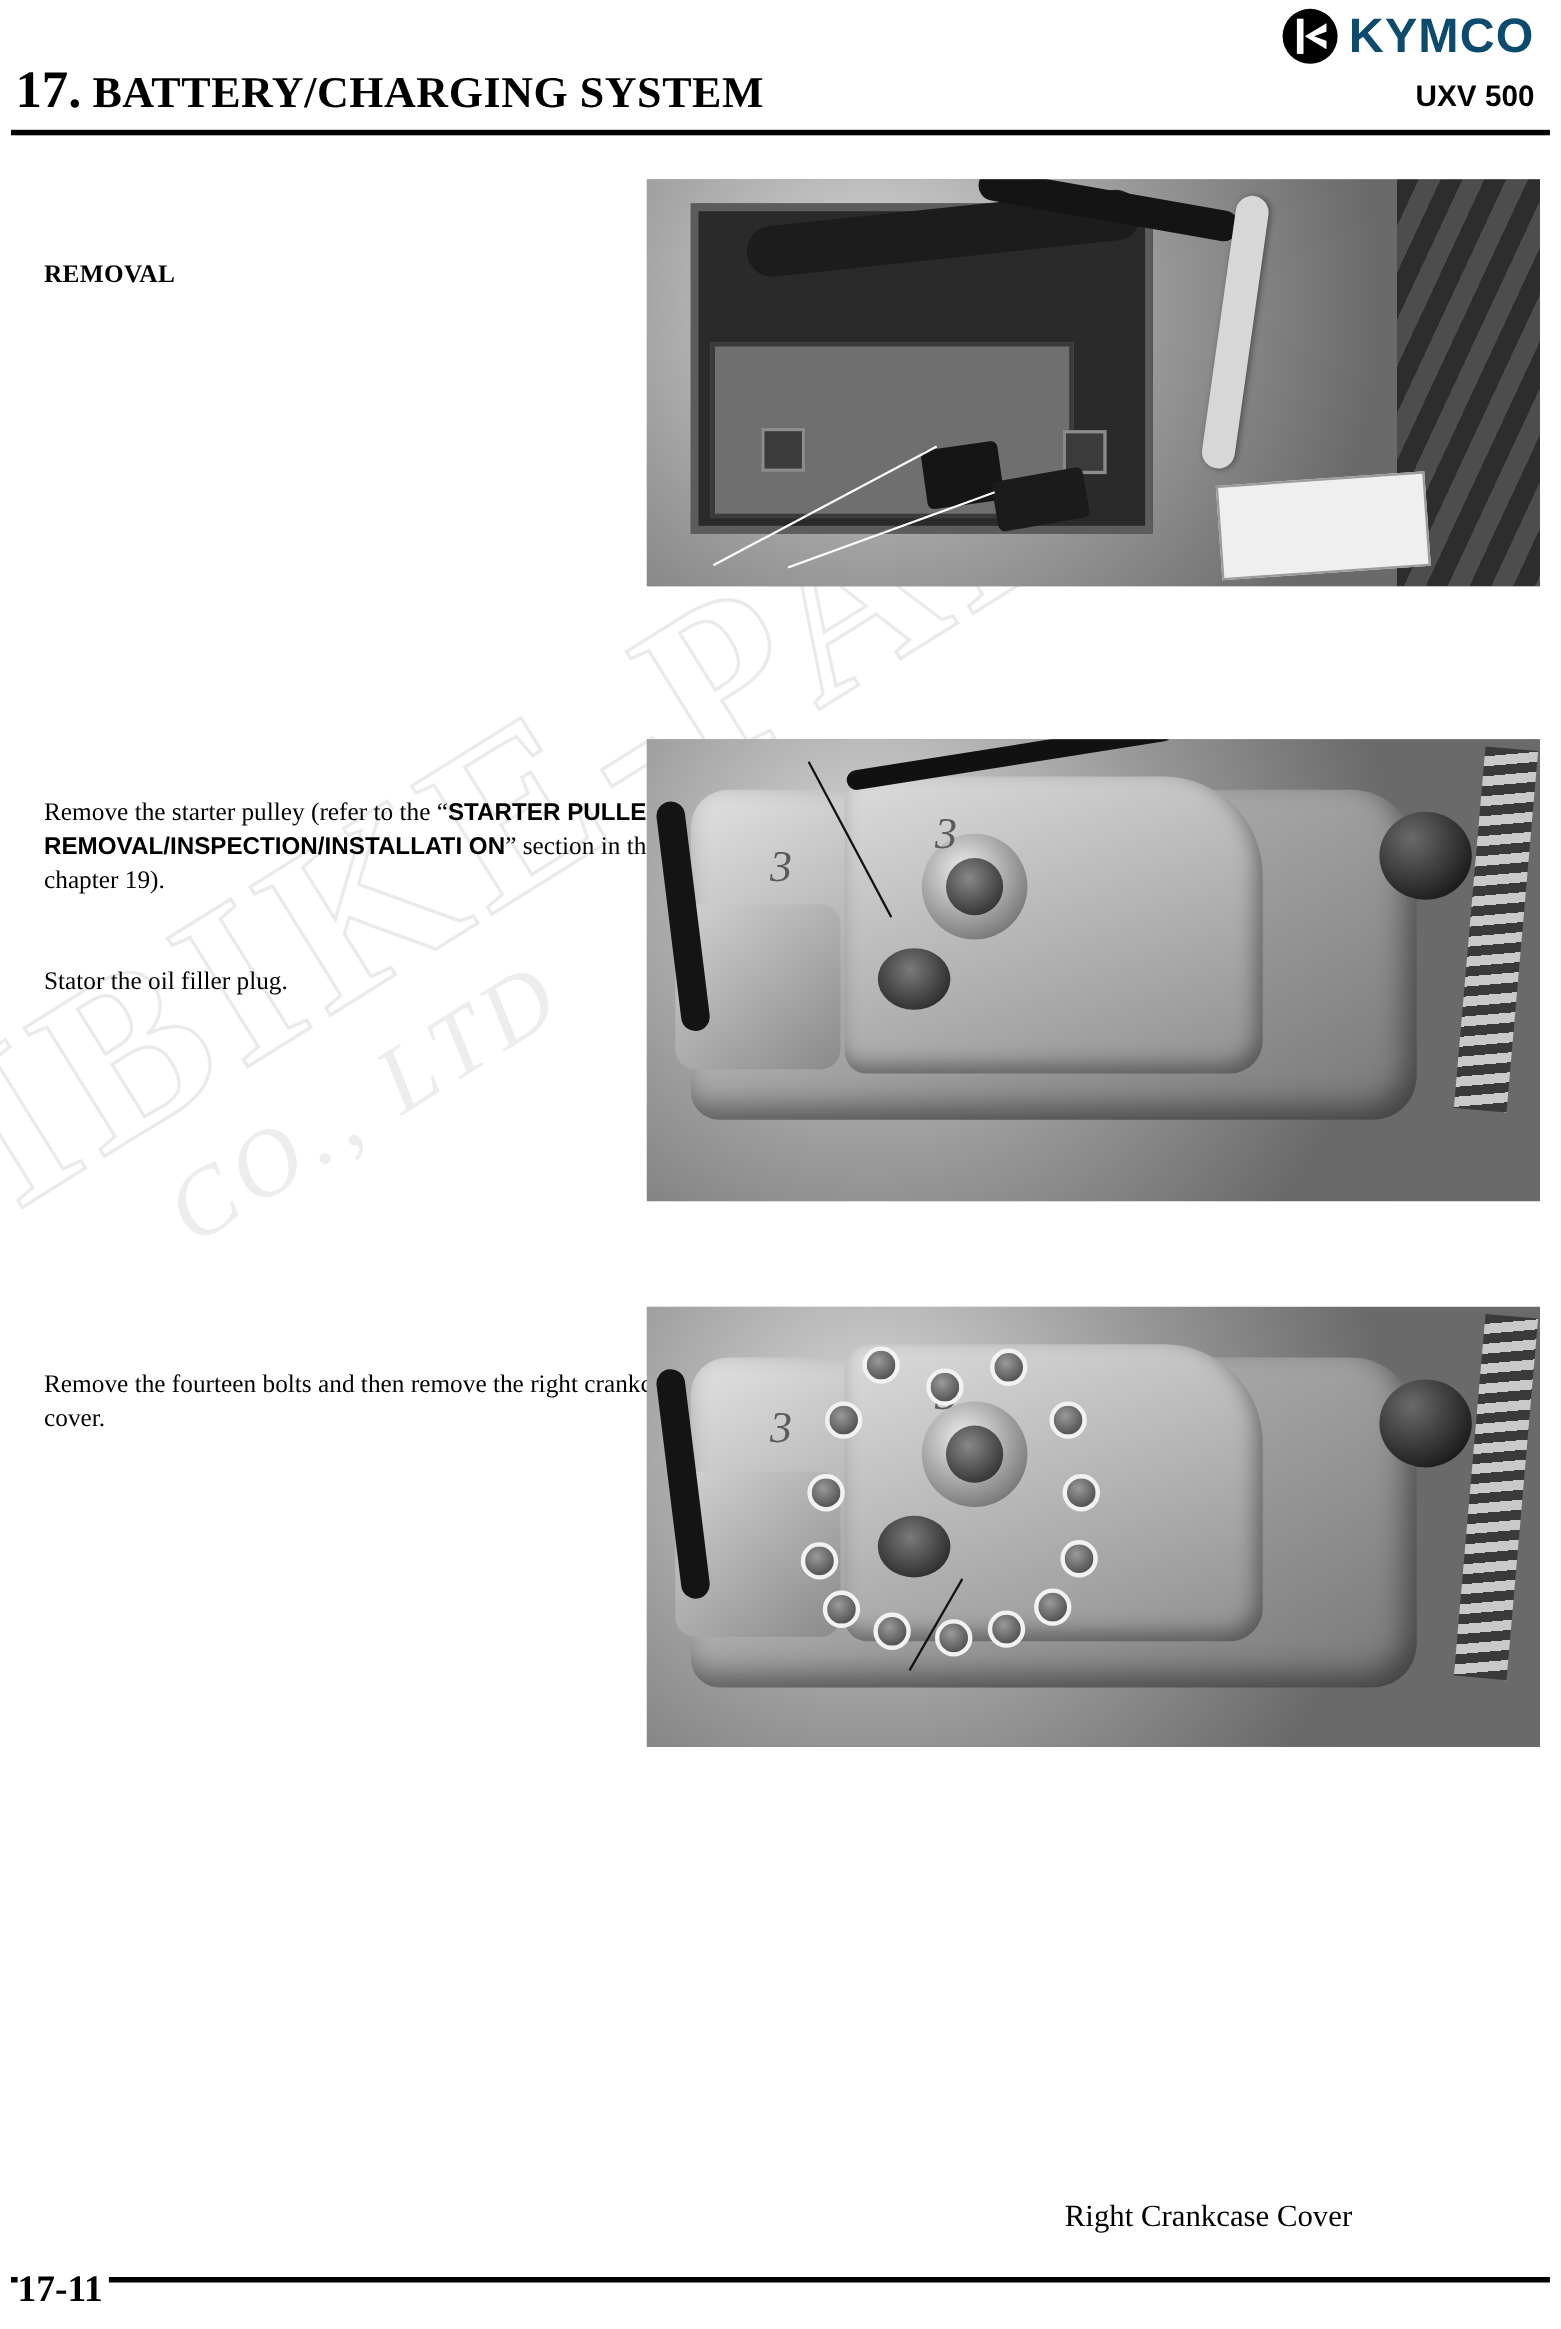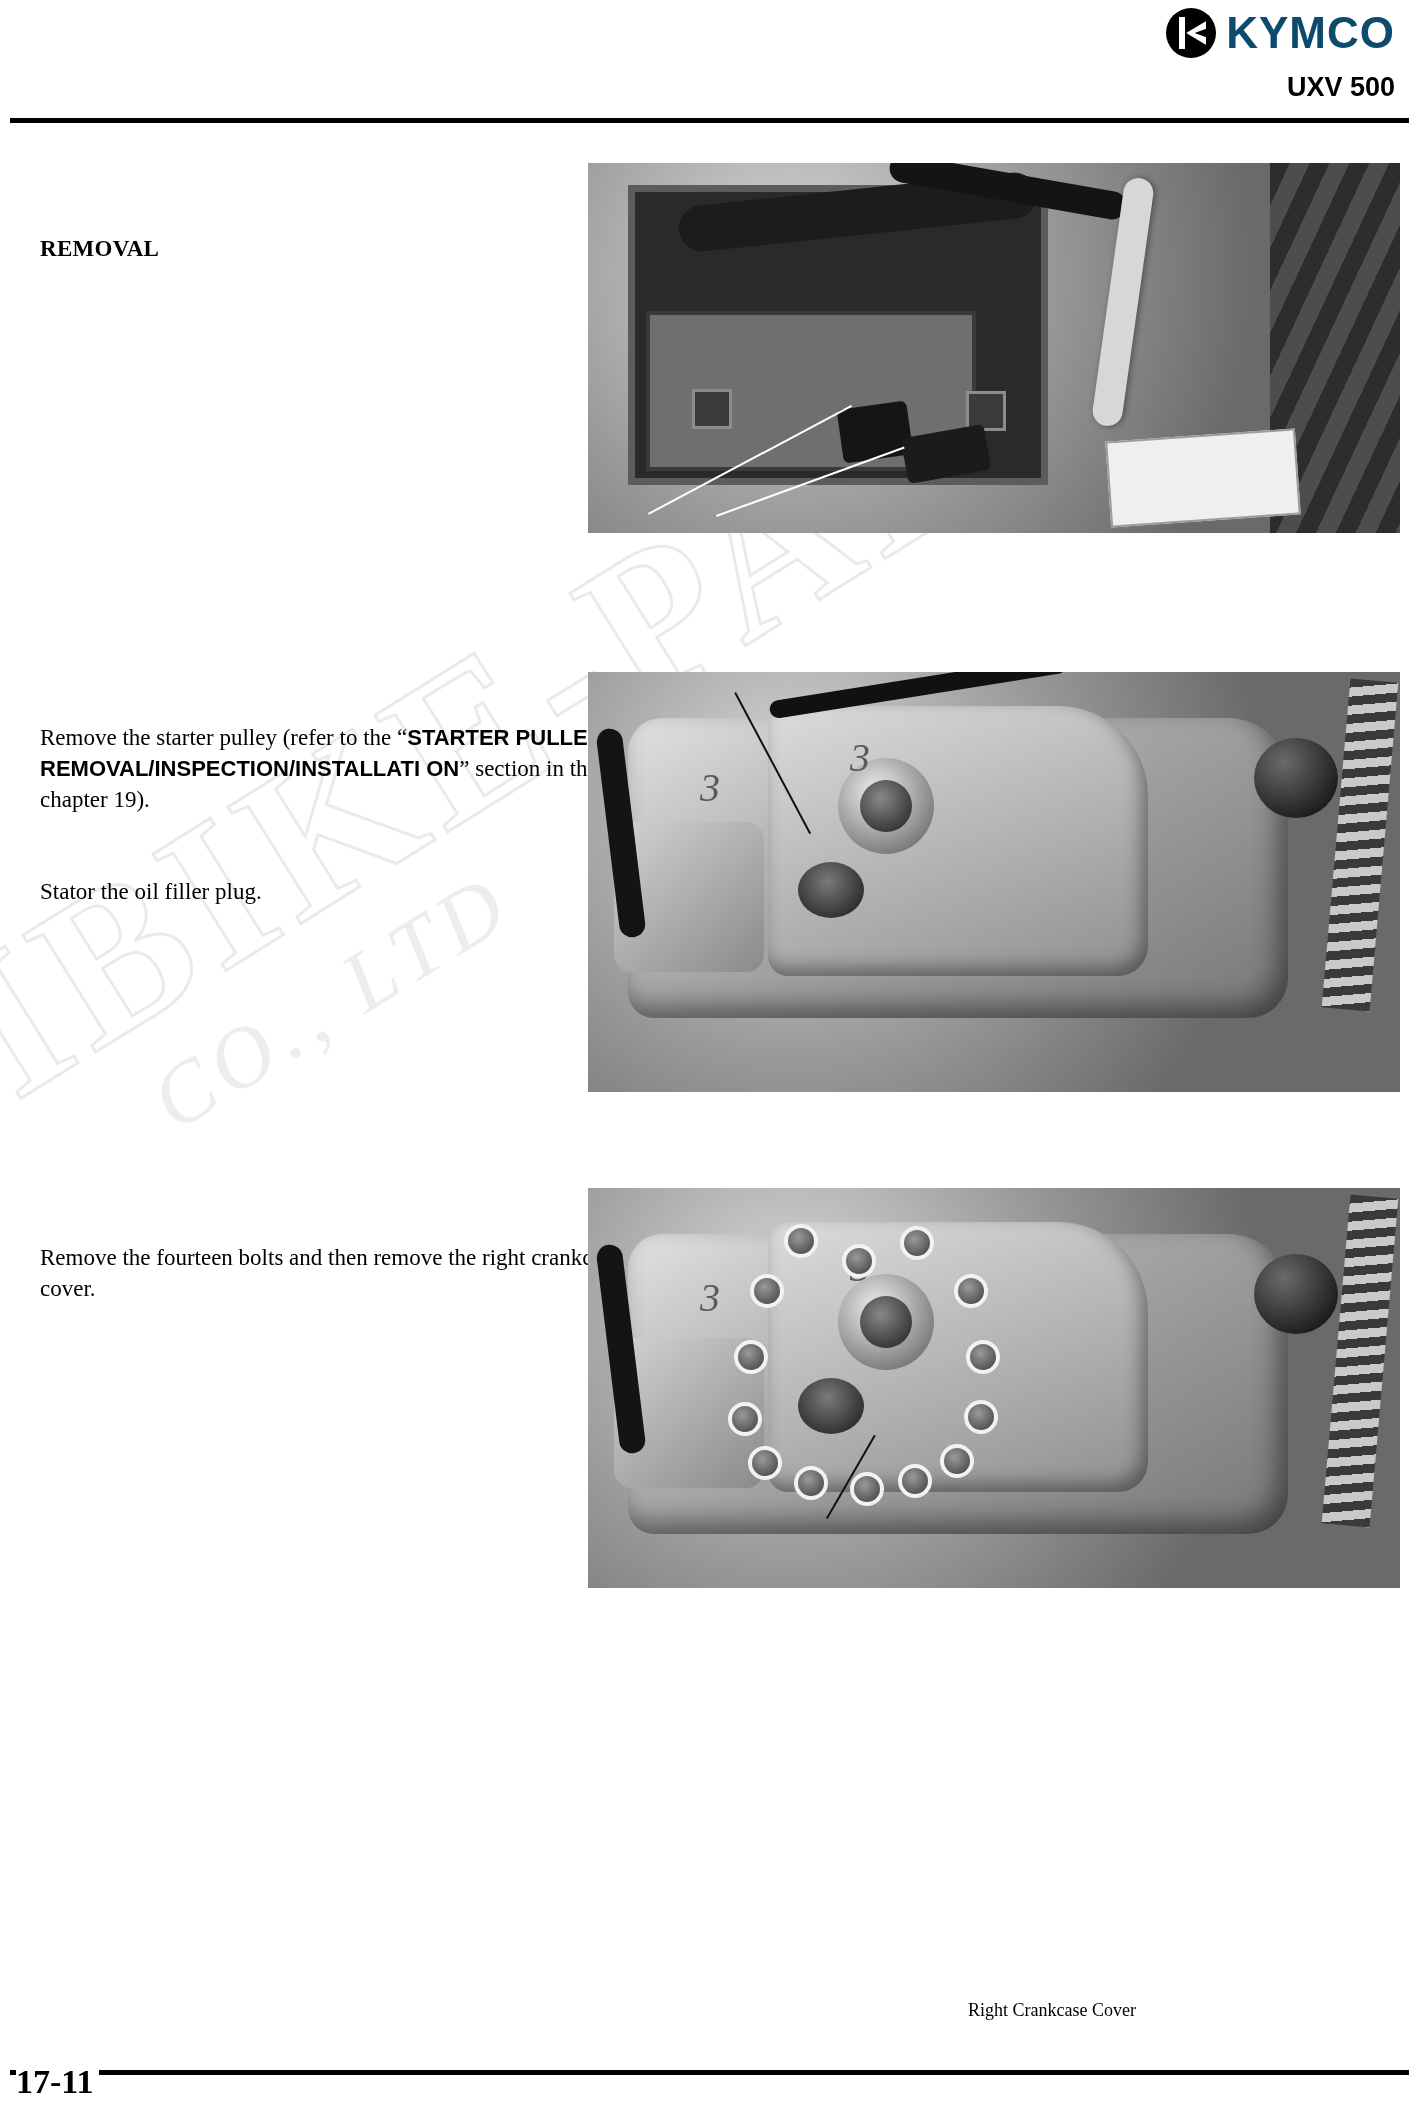--- a/index.html
+++ b/index.html
@@ -192,21 +192,21 @@
   .eng-left { position:absolute; left:26px; top:150px; width:150px; height:150px; background:linear-gradient(140deg,#d2d2d2,#8a8a8a); border-radius:18px; }
   .eng-hose { position:absolute; left:20px; top:56px; width:26px; height:210px; background:#141414; border-radius:14px; transform: rotate(-7deg); }
   .eng-wire { position:absolute; left:180px; top:6px; width:300px; height:18px; background:#111; border-radius:10px; transform: rotate(-9deg); }
   .mark3 { position:absolute; font-family:"Liberation Serif",serif; font-size:40px; color:#5a5a5a; font-style:italic; }
   .bolt { position:absolute; width:34px; height:34px; border-radius:50%; border:4px solid #f2f2f2; background:radial-gradient(circle at 40% 35%,#9a9a9a,#3c3c3c); }
 
   
   .callout {
     position: absolute;
     font-family: "Liberation Serif", serif;
-    font-size: 18px;
+    font-size: 28px;
     color: #000;
     white-space: nowrap;
   }
   .c-alt { left: 740px; top: 690px; }
   .c-oil { left: 776px; top: 770px; }
   .c-rcc { left: 968px; top: 2000px; }
 
   .leader { position: absolute; background: #ffffff; height: 2px; transform-origin: 0 0; }
   .leader-dark { position: absolute; background: #111111; height: 2px; transform-origin: 0 0; }
 
@@ -267,20 +267,24 @@
     z-index: 2;
   }
 </style>
 </head>
 <body>
 
 <div class="page-header">
   <div class="brand-block">
     <span class="kymco-mark"></span>
     <span class="kymco-word">KYMCO</span>
+  </div>
+  <div class="chapter-line">
+    <span class="chapter-num">17.</span>
+    <span class="chapter-title">BATTERY/CHARGING SYSTEM</span>
   </div>
   <div class="model-name">UXV 500</div>
   <div class="header-rule"></div>
 </div>
 
 <div class="watermark">
   <div class="wm-main">IBIKE-PART</div>
   <div class="wm-sub">CO., LTD</div>
 </div>
 

